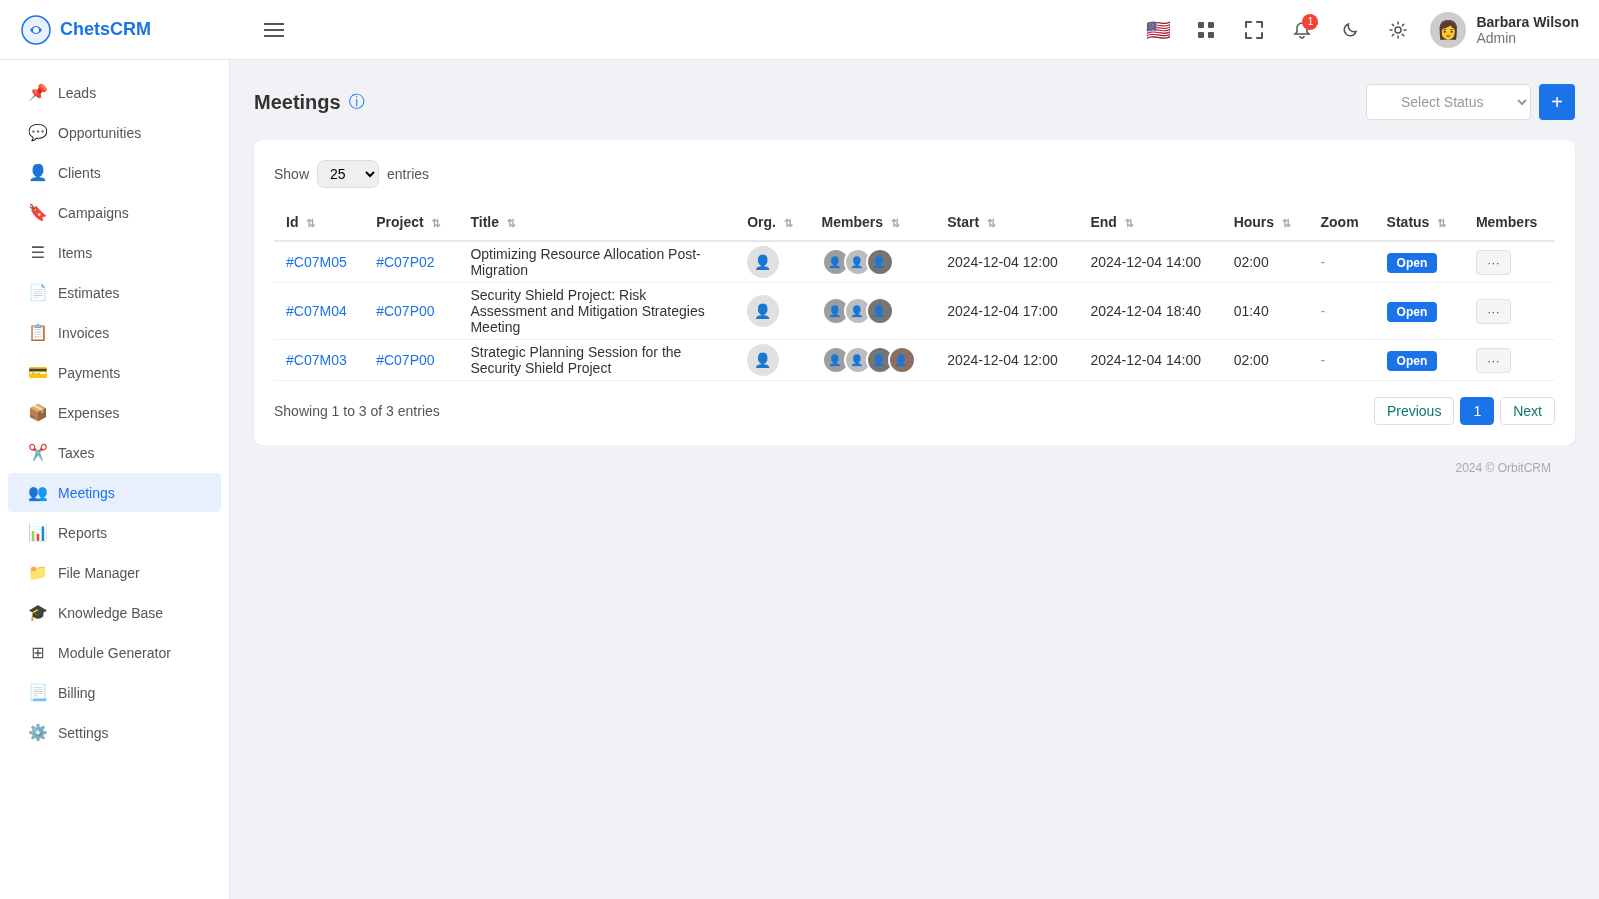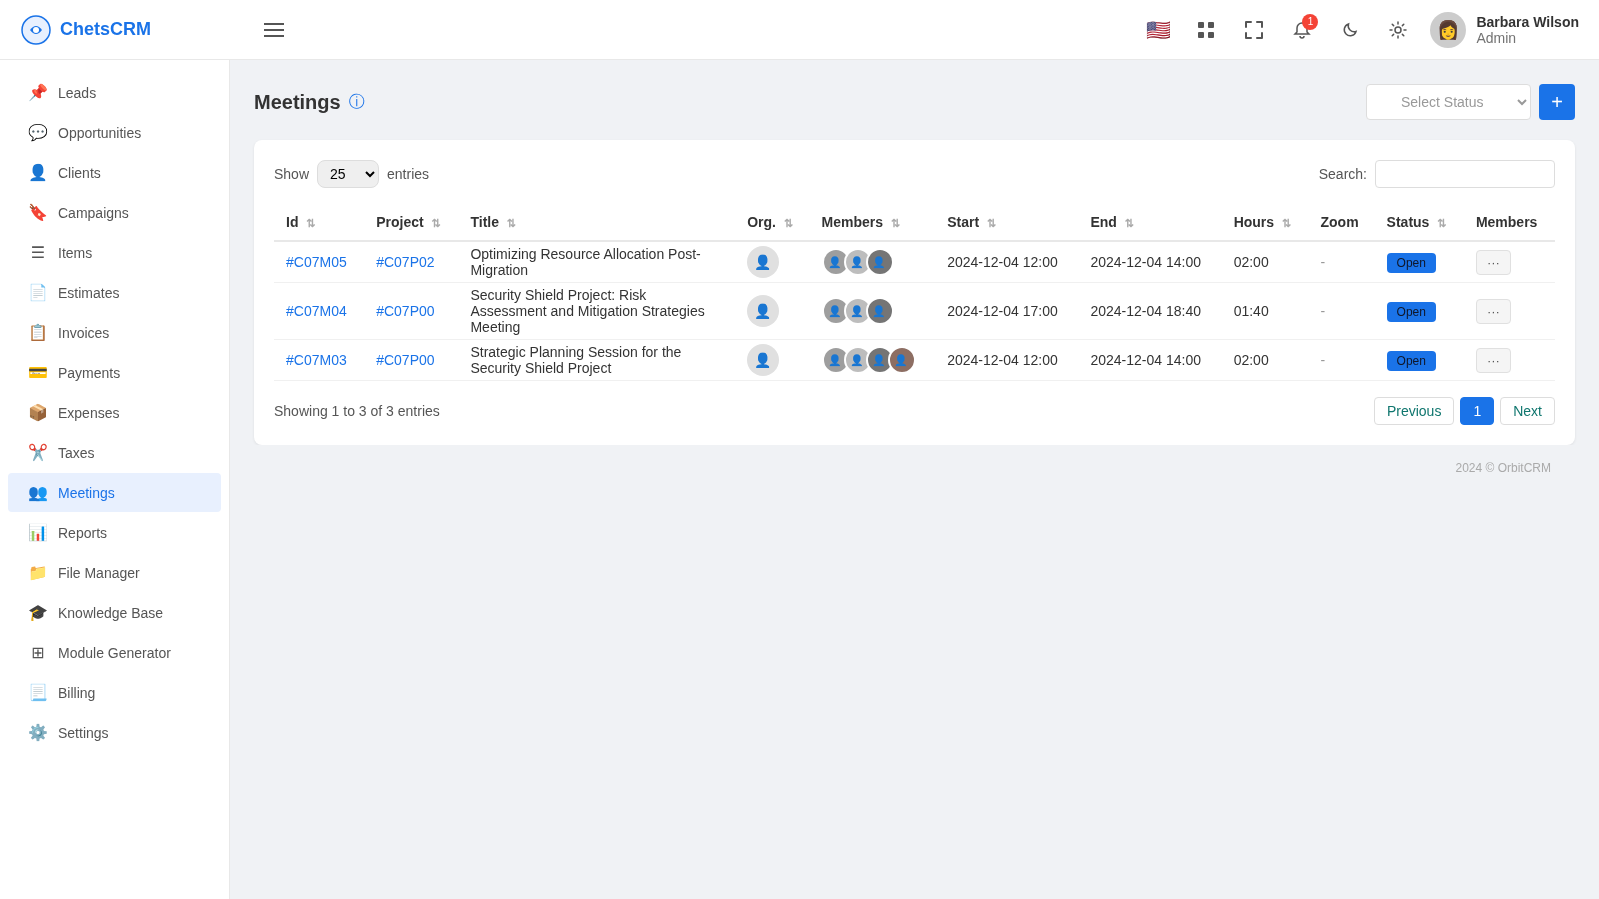--- a/index.html
+++ b/index.html
@@ -56,21 +56,21 @@
     table { width: 100%; border-collapse: collapse; font-size: 14px; }
     thead th { padding: 10px 12px; text-align: left; font-weight: 600; color: #333; border-bottom: 2px solid #e8e8e8; white-space: nowrap; cursor: pointer; user-select: none; }
     thead th .sort-icon { margin-left: 4px; color: #aaa; font-size: 11px; }
     tbody tr { border-bottom: 1px solid #f0f0f0; }
     tbody td { padding: 4px 12px; vertical-align: middle; }
     .link { color: #1a73e8; text-decoration: none; cursor: pointer; }
     .org-avatar { width: 32px; height: 32px; border-radius: 50%; background: #e0e0e0; display: inline-flex; align-items: center; justify-content: center; font-size: 14px; color: #666; overflow: hidden; }
     .members-group { display: flex; }
     .member-avatar { width: 28px; height: 28px; border-radius: 50%; background: #bbb; border: 2px solid #fff; margin-left: -6px; display: inline-flex; align-items: center; justify-content: center; font-size: 11px; color: #555; overflow: hidden; }
     .member-avatar:first-child { margin-left: 0; }
-    .status-badge { background: #1a73e8; color: #0f172a; border-radius: 4px; padding: 3px 10px; font-size: 12px; font-weight: 400; }
+    .status-badge { background: #1a73e8; color: #ffffff; border-radius: 4px; padding: 3px 10px; font-size: 12px; font-weight: 700; }
     .action-btn { background: #f5f5f5; border: 1px solid #e0e0e0; border-radius: 4px; padding: 4px 10px; cursor: pointer; font-size: 13px; color: #555; }
     .dash { color: #999; }
 
     
     .pagination-area { display: flex; align-items: center; justify-content: space-between; margin-top: 16px; font-size: 14px; color: #555; }
     .pagination-controls { display: flex; align-items: center; gap: 6px; }
     .page-btn { border: 1px solid #ddd; background: #fff; border-radius: 4px; padding: 5px 12px; cursor: pointer; font-size: 14px; color: #0f766e; }
     .page-btn.active { background: #1a73e8; color: #fff; border-color: #1a73e8; }
 
     
@@ -231,24 +231,20 @@
       </div>
     </div>
 
     <div class="card">
 
       <div class="table-controls">
         <div class="show-entries">
           <span>Show</span>
           <select class="show-select" id="show-select"><option value="10">10</option><option value="25" selected="">25</option><option value="50">50</option><option value="100">100</option></select>
           <span>entries</span>
-        </div>
-        <div class="search-area">
-          <label>Search:</label>
-          <input type="text" class="search-input" style="">
         </div>
       </div>
 
       <table>
         <thead id="table-head">
             <tr>
               <th>Id <span class="sort-icon">⇅</span></th>
               <th>Project <span class="sort-icon">⇅</span></th>
               <th>Title <span class="sort-icon">⇅</span></th>
               <th>Org. <span class="sort-icon">⇅</span></th>

